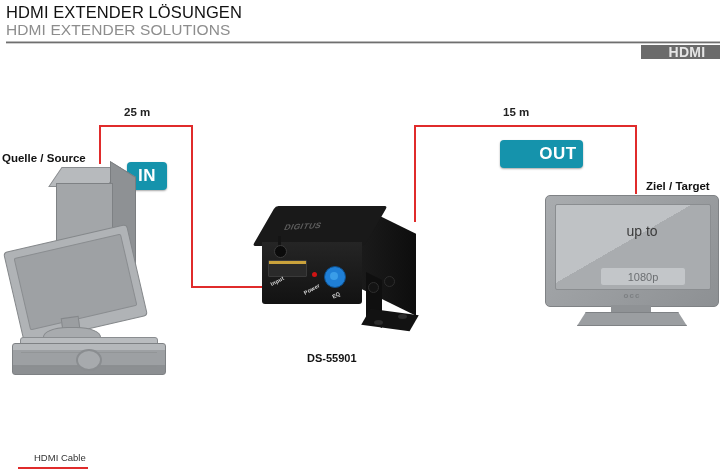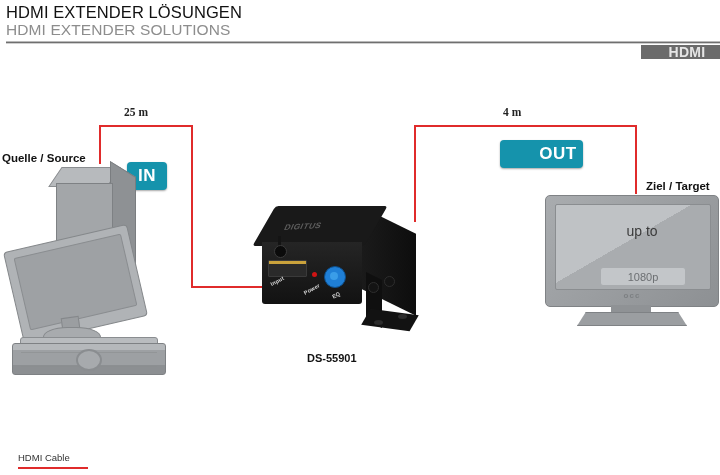--- a/index.html
+++ b/index.html
@@ -25,41 +25,41 @@
 
   #c-r-v1{left:414px;top:125px;width:2px;height:97px;}
   #c-r-h1{left:414px;top:125px;width:223px;height:2px;}
   #c-r-v2{left:635px;top:125px;width:2px;height:68px;}
 
   
   #tick-source{left:99px;top:148px;width:2px;height:16px;background:#e02b2b;}
   #tick-target{left:635px;top:178px;width:2px;height:16px;background:#e02b2b;}
 
   
-  .dist{font-size:11.5px;font-weight:bold;color:#222;font-family:Liberation Serif, serif;}
+  .dist{font-size:11.5px;font-weight:bold;color:#222;}
   #dist-in{left:124px;top:106px;}
   #dist-out{left:503px;top:106px;}
 
   
   .io{height:28px;border-radius:4px;background:#1593ac;color:#fff;
       font-size:17px;font-weight:bold;letter-spacing:.5px;
       display:flex;align-items:center;justify-content:center;
       box-shadow:0 1px 2px rgba(0,0,0,.35);}
   #badge-in{left:127px;top:140px;width:40px;margin-top:22px;}
   #badge-out{left:500px;top:140px;width:50px;padding-left:33px;}
 
   
   .endlabel{font-size:11.5px;font-weight:bold;color:#111;}
   #label-source{left:2px;top:152px;}
   #label-target{left:646px;top:180px;}
   #label-device{left:307px;top:352px;font-size:11px;font-weight:bold;color:#111;}
 
   
   #legend-line{left:18px;top:467px;width:70px;height:2px;background:#e02b2b;}
-  #legend-text{left:18px;top:452px;font-size:9.5px;color:#333;}
+  #legend-text{left:34px;top:452px;font-size:9.5px;color:#333;}
 
   
   #source-group{left:0px;top:165px;width:175px;height:215px;}
 
   
   .tw-front{left:56px;top:18px;width:55px;height:108px;background:#a3a6a9;
       border:1px solid #7e8184;}
   #tower-top{left:55px;top:2px;width:57px;height:18px;
       background:#b7babd;transform:skewX(-34deg);border:1px solid #8a8d90;}
   #tower-side{left:110px;top:4px;width:24px;height:108px;background:#8e9194;
@@ -157,21 +157,21 @@
 <div class="abs cab" id="c-l-h2"></div>
 
 <div class="abs cab" id="c-r-v1"></div>
 <div class="abs cab" id="c-r-h1"></div>
 <div class="abs cab" id="c-r-v2"></div>
 
 <div class="abs" id="tick-source"></div>
 <div class="abs" id="tick-target"></div>
 
 <div class="abs dist" id="dist-in">25 m</div>
-<div class="abs dist" id="dist-out">4 m</div>
+<div class="abs dist" id="dist-out">15 m</div>
 
 <div class="abs io" id="badge-in">IN</div>
 <div class="abs io" id="badge-out">OUT</div>
 
 <div class="abs endlabel" id="label-source">Quelle / Source</div>
 <div class="abs endlabel" id="label-target">Ziel / Target</div>
 <div class="abs" id="label-device">DS-55901</div>
 
 <div class="abs" id="source-group">
   <div class="abs" id="tower-top"></div>

